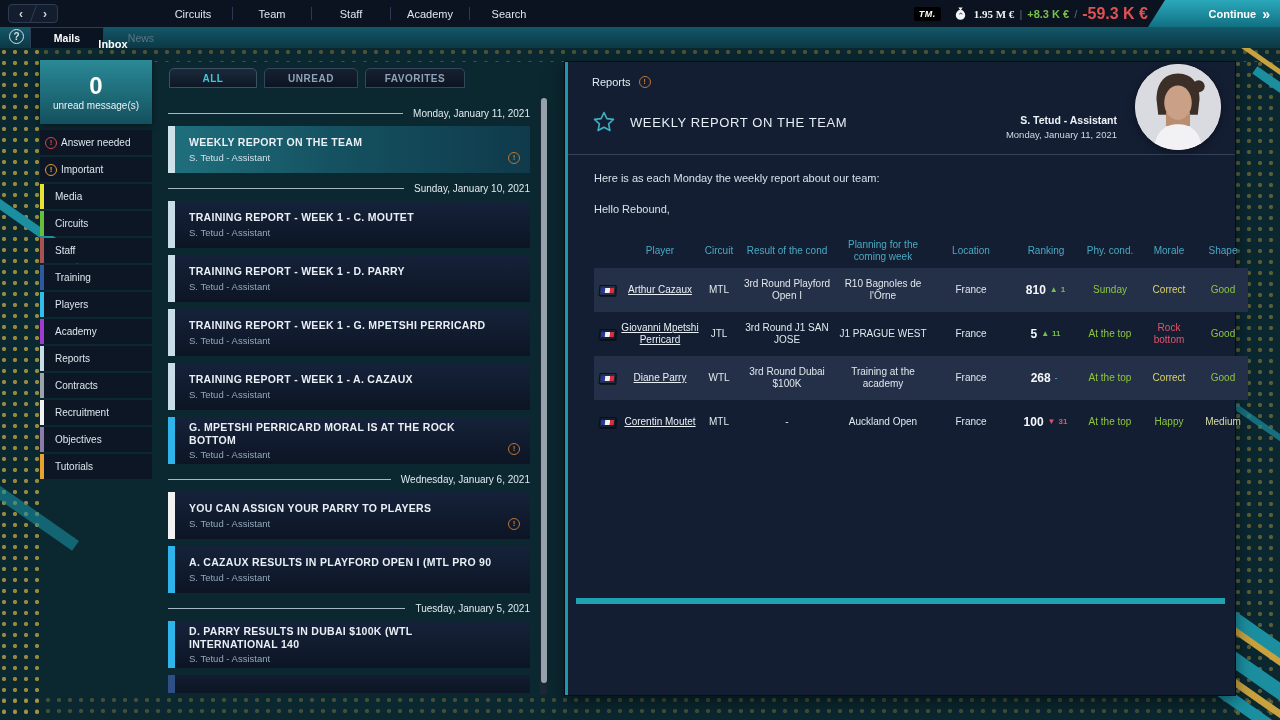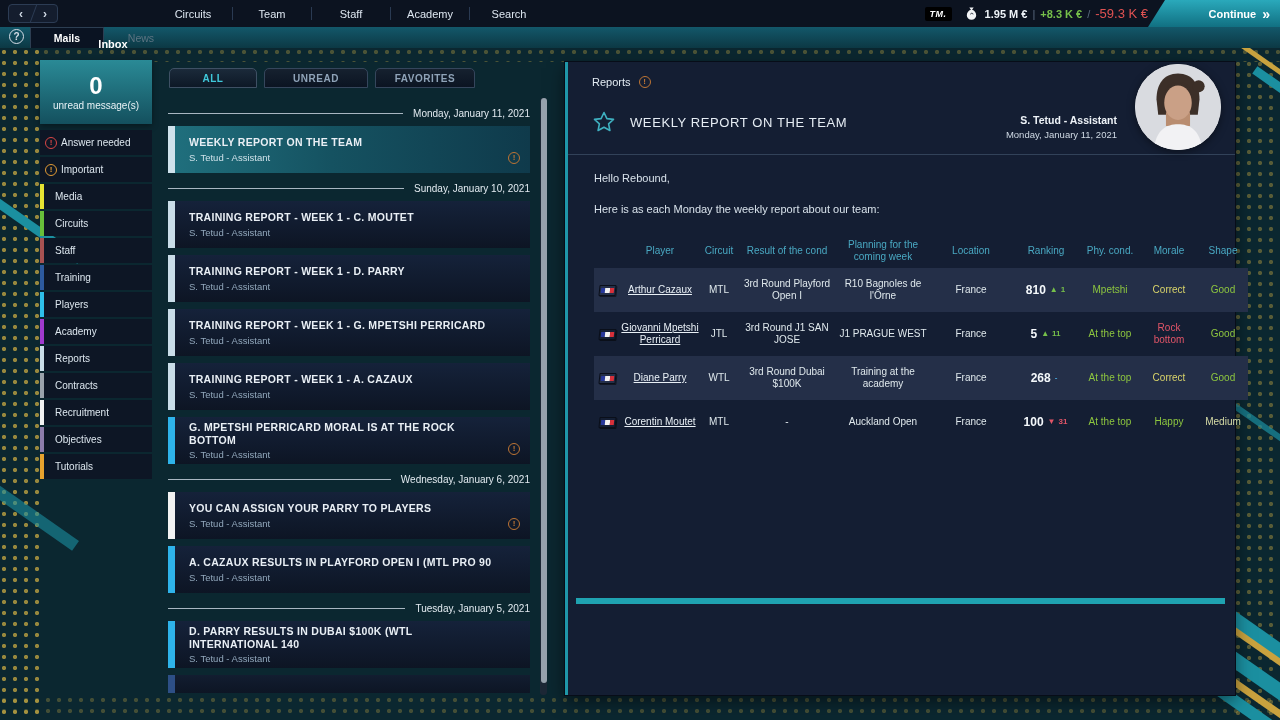--- a/index.html
+++ b/index.html
@@ -23,24 +23,24 @@
   .histbox { position:relative; margin:4px 8px; width:50px; border:1px solid #2c3c54; background:#141d2e; border-radius:4px; display:flex; }
   .histbtn { flex:1; display:flex; align-items:center; justify-content:center; color:#cfd8e4; font-size:12px; font-weight:bold; cursor:pointer; }
   .histdiv { position:absolute; left:50%; top:-1px; bottom:-1px; width:1px; background:#2c3c54; transform:rotate(20deg); }
   .navtabs { display:flex; align-items:stretch; margin-left:6px; }
   .navtab { position:relative; min-width:78px; padding:0 8px; display:flex; align-items:center; justify-content:center; color:#dde6f0; font-size:11px; cursor:pointer; }
   .navtab.active { background:linear-gradient(180deg,#1d8496,#0f4f5d); color:#fff; font-weight:bold; min-width:82px;margin-top:44px; }
   .navdiv { width:1px; height:13px; background:#2a3a52; align-self:center; }
   .tr-cluster { margin-left:auto; display:flex; align-items:center; }
   .tm-logo { background:#000; color:#fff; font-style:italic; font-weight:bold; font-size:9px; padding:2px 5px; border-radius:2px; letter-spacing:.5px; margin-right:12px; }
   .moneybag { width:15px; height:15px; margin-right:6px; }
-  .money { font-size:11px; color:#eef3f8; font-weight:bold; }
+  .money { font-size:11px; color:#eef3f8; font-weight:bold;font-family:Liberation Serif, serif; }
   .money-sep { color:#5a6a7e; margin:0 5px; font-size:11px; }
   .income { color:#76c04a; font-size:11px; font-weight:bold; }
-  .expense { color:#e05252; font-size:13px; font-weight:normal; }
+  .expense { color:#e05252; font-size:16px; font-weight:bold; }
   .datechip { margin-left:14px; background:#18202e; height:27px; display:flex; align-items:center; padding:0 16px; color:#cfd9e6; font-size:10.5px; min-width:185px; }
   .continue { position:relative; width:132px; height:27px; background:linear-gradient(180deg,#2aa9bb,#117082); clip-path:polygon(17px 0,100% 0,100% 100%,0 100%); display:flex; align-items:center; justify-content:flex-end; padding-right:12px; gap:6px; cursor:pointer; }
   .continue-label { color:#fff; font-size:11px; font-weight:bold; }
   .continue-chev { color:#fff; font-size:14px; font-weight:bold; line-height:1; letter-spacing:-2px; }
   
   .subbar { position:absolute; left:0; top:27px; right:0; height:21px; background:linear-gradient(180deg,#13586a,#0c3844); display:flex; align-items:stretch; z-index:29; }
   .helpic { width:15px; height:15px; border:1.5px solid #d5dde6; border-radius:50%; color:#d5dde6; font-size:10px; font-weight:bold; display:flex; align-items:center; justify-content:center; margin:2px 6px 0 9px; cursor:pointer; }
   .subtab { min-width:74px; display:flex; align-items:center; justify-content:center; font-size:10.5px; cursor:pointer; }
   .subtab.active { background:#0a1322; border:1px solid #2c3e52; border-bottom:none; color:#fff; font-weight:bold; }
   .subtab.idle { color:#5d7482; }
@@ -54,21 +54,21 @@
   .filter .bar { position:absolute; left:0; top:0; bottom:0; width:4px; }
   .filter .flabel { padding-left:15px; }
   .filter.icon-item .flabel { padding-left:4px; }
   .alert-ic { width:12px; height:12px; min-width:12px; border-radius:50%; border:1.5px solid currentColor; font-size:8px; font-weight:bold; display:inline-flex; align-items:center; justify-content:center; line-height:1; }
   .filter .alert-ic { margin-left:5px; }
   
   .maillist { position:absolute; left:155px; top:60px; width:392px; height:637px; z-index:10; }
   .mtabs { display:flex; gap:7px; padding-left:14px; height:28px; }
   .mtab { flex:0 0 auto; width:88px; border:1px solid #35465c; border-radius:5px 5px 0 0; background:linear-gradient(180deg,#16212f,#0b1422); display:flex; align-items:center; justify-content:center; font-size:10px; font-weight:bold; letter-spacing:.5px; color:#8fa3b8; cursor:pointer;margin-top:8px; }
   .mtab.active { color:#3fc8da; background:linear-gradient(180deg,#1b2a3a,#0d1826); border-color:#3e5064; }
-  .mtab.w2 { width:104px; } .mtab.w3 { width:100px; }
+  .mtab.w2 { width:94px; } .mtab.w3 { width:100px; }
   .mitems { position:absolute; left:13px; right:17px; top:38px; bottom:2px; overflow:hidden; }
   .sep { display:flex; align-items:center; gap:10px; margin:10px 0 7px; }
   .sep-line { flex:1; height:1px; background:#c4d0da; opacity:.85; }
   .sep-text { color:#e2eaf0; font-size:10px; white-space:nowrap; }
   .mail { position:relative; height:47px; margin-bottom:7px; background:linear-gradient(180deg,#15223a,#0d1524); display:flex; align-items:center; cursor:pointer; }
   .mail-bar { position:absolute; left:0; top:0; bottom:0; width:7px; }
   .mail-txt { padding-left:21px; padding-right:30px; }
   .mail-title { color:#e9eff5; font-size:10.5px; font-weight:bold; letter-spacing:.3px; line-height:1.2; }
   .mail-sender { color:#92a8bc; font-size:9.5px; margin-top:3px; }
   .mail.selected { background:linear-gradient(90deg,#20707e 0%,#155261 45%,#0f3a4b 100%); }
@@ -359,22 +359,22 @@
           <path d="M50 11 c-17 0 -25 13 -25 30 l2 18 h46 l2 -18 c0 -17 -8 -30 -25 -30 z" fill="#3c2f28"></path>
           <circle cx="74" cy="26" r="7" fill="#3c2f28"></circle>
           <path d="M36 72 h28 v-16 h-28 z" fill="#b98d70"></path>
           <ellipse cx="50" cy="45" rx="16" ry="20" fill="#caa086"></ellipse>
           <path d="M34 42 c0 -12 6 -20 16 -20 s16 8 16 20 l-2 -14 c-3 -5 -8 -7 -14 -7 s-11 2 -14 7 z" fill="#3c2f28"></path>
           <path d="M22 100 c2 -24 15 -30 28 -30 s26 6 28 30 z" fill="#f2f2f4"></path>
         </svg>
       </div>
     </div>
     <div class="rp-body">
+      <p>Here is as each Monday the weekly report about our team:</p>
       <p>Hello Rebound,</p>
-      <p>Here is as each Monday the weekly report about our team:</p>
       <div class="tbl">
         <div class="thead">
           <span></span>
           <span>Player</span>
           <span>Circuit</span>
           <span>Result of the cond</span>
           <span>Planning for the coming week</span>
           <span>Location</span>
           <span>Ranking</span>
           <span>Phy. cond.</span>
@@ -395,21 +395,21 @@
           <span>3rd Round Playford Open I</span>
           <span>R10 Bagnoles de l'Ôrne</span>
           <span>France</span>
           <span class="rankcell">
             <b class="rank-num">810</b>
             <i class="chg" style="color: rgb(118, 192, 74);">
                 <span>▲</span>
                 <span>1</span>
               </i>
           </span>
-          <span style="color: rgb(141, 198, 63);">Mpetshi</span>
+          <span style="color: rgb(141, 198, 63);">Sunday</span>
           <span style="color: rgb(217, 212, 106);">Correct</span>
           <span style="color: rgb(141, 198, 63);">Good</span>
         </div>
 
         <div class="trow">
           <span class="flagwrap">
               <span class="flag">
                 <i class="fb"></i>
                 <i class="fw"></i>
                 <i class="fr"></i>

